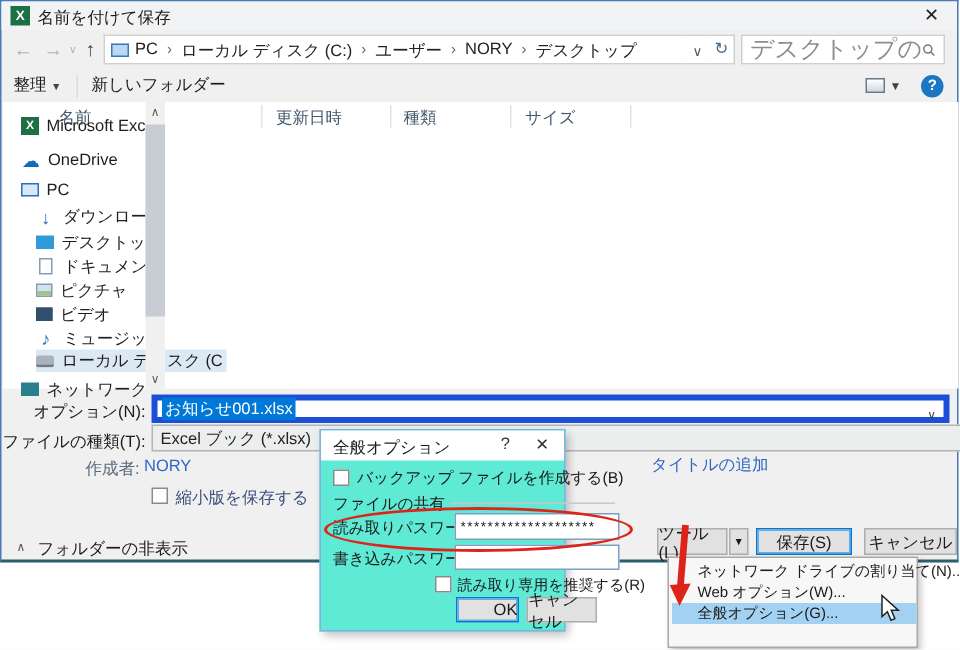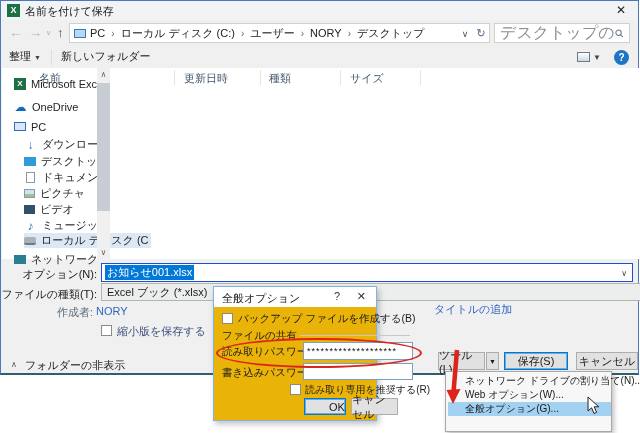--- a/index.html
+++ b/index.html
@@ -50,32 +50,32 @@
   .ic-down { color:#2f6fba; font-weight:bold; font-size:12px; }
   .ic-doc { width:9px; height:11px; background:#fff; border:1px solid #8a99ab; flex:none; margin:0 2px; }
   .ic-pic { width:11px; height:9px; border:1px solid #8a99ab; background:linear-gradient(#cfe3f5 60%,#9ec487 40%); flex:none; }
   .ic-vid { width:11px; height:9px; background:#31506e; border:1px solid #31506e; flex:none; }
   .ic-music { color:#2f6fba; font-size:12px; }
   .ic-disk { width:12px; height:8px; background:#aab2bc; border-bottom:2px solid #6f7a85; border-radius:2px; flex:none; }
   .ic-net { width:12px; height:9px; background:#2a7f8f; flex:none; }
 
   
   .lbl { font-size:11px; color:#1a1a1a; white-space:nowrap; }
-  .fn-input { left:100px; top:262px; width:532px; height:19px; background:#fff; border:1px solid #1d4ed8; display:flex; align-items:center; padding-left:3px; }
+  .fn-input { left:100px; top:262px; width:532px; height:19px; background:#fff; border:4px solid #1d4ed8; display:flex; align-items:center; padding-left:3px; }
   .fn-sel { background:#0078d7; color:#fff; padding:0 2px; font-size:11px; }
   .combo-caret { position:absolute; right:5px; top:5px; font-size:8px; color:#444; }
   .ft-select { left:100px; top:282px; width:616px; height:18px; background:#eceded; border:1px solid #b4b4b4; display:flex; align-items:center; padding-left:5px; font-size:11px; color:#222; }
   .link { color:#2f66c3; font-size:11px; white-space:nowrap; }
   .meta-lbl { color:#5a6a7a; font-size:11px; }
   .cb { width:11px; height:11px; background:#fff; border:1px solid #8a8a8a; display:inline-block; flex:none; }
   .btn { background:#e1e1e1; border:1px solid #adadad; font-size:11px; color:#1a1a1a; display:flex; align-items:center; justify-content:center; }
   .btn-default { border:1px solid #0078d7; box-shadow:0 0 0 1px #66aee0 inset; }
 
   
-  .dlg { left:213px; top:286px; width:164px; height:135px; background:#eab308; border:1px solid #7fb2e0; box-shadow:2px 3px 6px rgba(0,0,0,.25); z-index:10; }
+  .dlg { left:213px; top:286px; width:164px; height:135px; background:#5eead4; border:1px solid #7fb2e0; box-shadow:2px 3px 6px rgba(0,0,0,.25); z-index:10; }
   .dlg-title { left:0; top:0; width:100%; height:20px; background:#fff; }
   .dlg-title-txt { left:8px; top:4px; font-size:11px; }
   .dlg-sys { top:3px; font-size:11px; color:#333; }
   .grp-line { background:#c8c8c8; height:1px; }
   .pw-input { left:89px; width:110px; background:#fff; border:1px solid #7aa0c4; font-size:9px; letter-spacing:1px; color:#111; padding:3px 2px 0 3px; overflow:hidden; white-space:nowrap; }
   .dlg-btn { top:111px; height:17px; width:42px; }
 
   
   .menu { left:445px; top:371px; width:167px; height:61px; background:#f7f7f7; border:1px solid #a8a8a8; box-shadow:2px 3px 5px rgba(0,0,0,.25); z-index:20; }
   .menu-item { left:2px; width:163px; height:14px; display:flex; align-items:center; padding-left:17px; font-size:10px; color:#1a1a1a; white-space:nowrap; }

